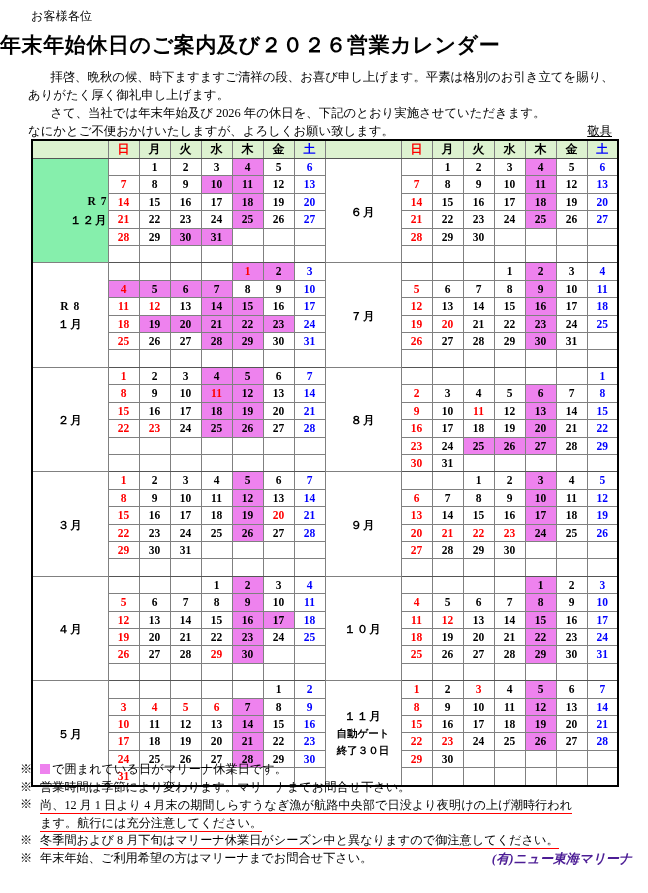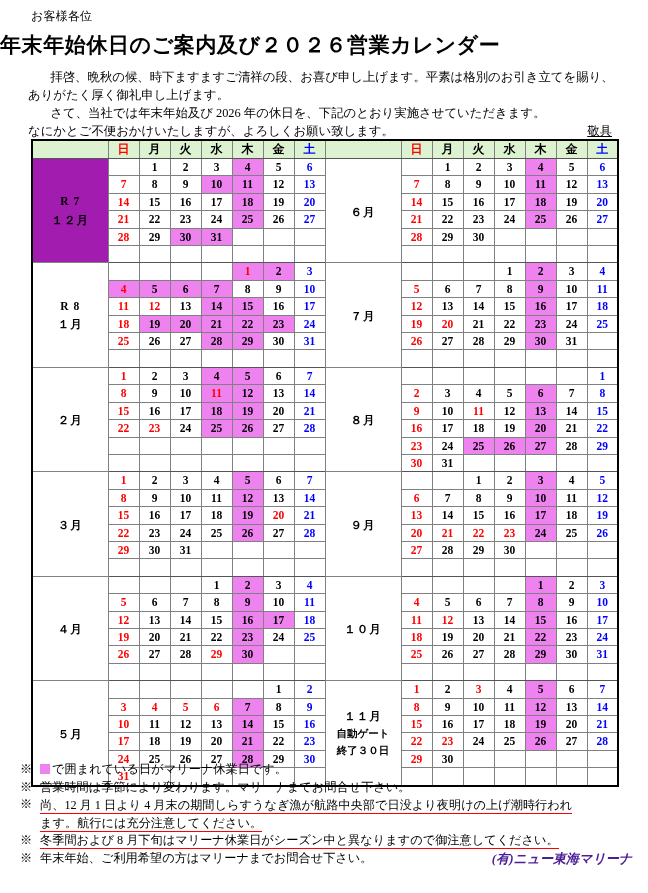--- a/index.html
+++ b/index.html
@@ -113,21 +113,21 @@
 
   
   td.mlabel {
     font-size: 14px;
     font-weight: normal;
     letter-spacing: 1px;
     background: #f7edcb;
     line-height: 1.55;
     vertical-align: middle;
   }
-  td.mlabel.blue { background: #a21caf; }
+  td.mlabel.blue { background: #86efac; text-align: right; }
   td.mlabel .line1 { display: block; }
   td.mlabel .line2 { display: block; margin-top: 2px; }
   td.mlabel .small { display: block; font-size: 10.5px; letter-spacing: 0; margin-top: 1px; }
 
   
   td.d { color: #000000; }
   td.d.sun { color: #ff0000; }
   td.d.sat { color: #0000ff; }
   td.d.hi  { background: #ee82ee; }
   td.d.empty { background: #ffffff; }

